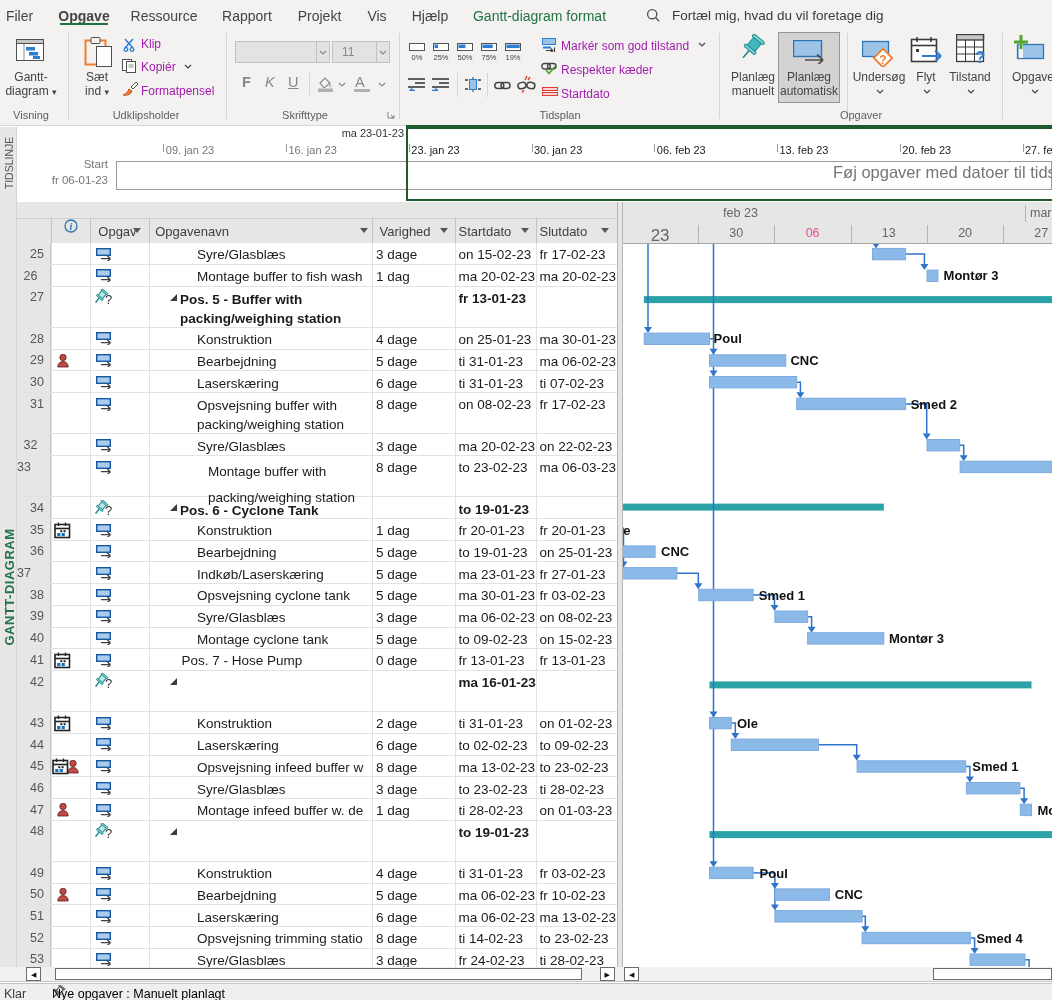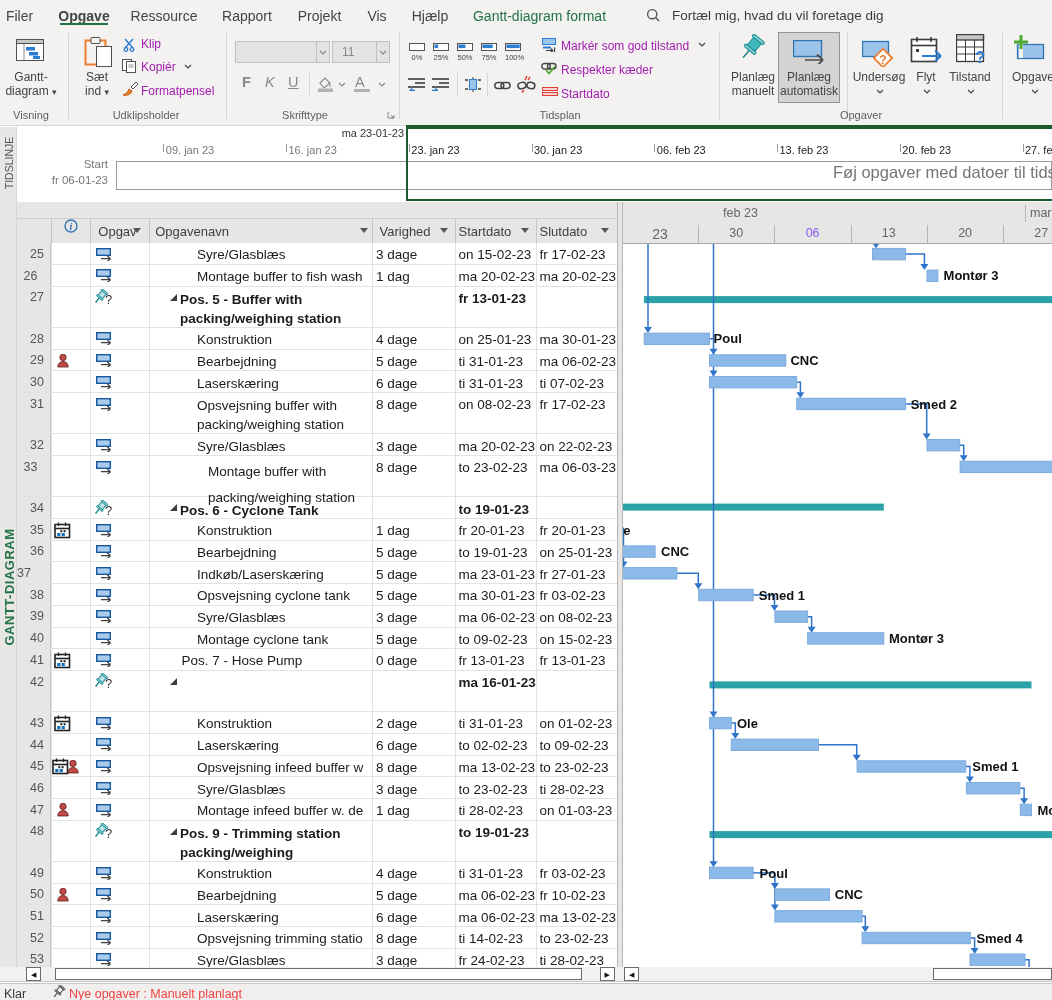--- a/index.html
+++ b/index.html
@@ -122,21 +122,21 @@
 <div class="a" style="left:457px;top:53px;width:16px;text-align:center;font-size:7.5px;color:#444">50%</div>
 <svg class="a" style="left:481px;top:43px" width="16" height="8">
     <rect x="0.5" y="0.5" width="15" height="7" fill="#fff" stroke="#565452"></rect>
 <rect x="1.5" y="1.5" width="10.2" height="3.6" fill="#2b7cd3"></rect>
 </svg>
 <div class="a" style="left:481px;top:53px;width:16px;text-align:center;font-size:7.5px;color:#444">75%</div>
 <svg class="a" style="left:505px;top:43px" width="16" height="8">
     <rect x="0.5" y="0.5" width="15" height="7" fill="#fff" stroke="#565452"></rect>
 <rect x="1.5" y="1.5" width="13.2" height="3.6" fill="#2b7cd3"></rect>
 </svg>
-<div class="a" style="left:505px;top:53px;width:16px;text-align:center;font-size:7.5px;color:#444">100%</div>
+<div class="a" style="left:505px;top:53px;width:16px;text-align:center;font-size:7.5px;color:#444">19%</div>
 <svg class="a" style="left:408px;top:78px" width="18" height="13">
 <line x1="0" y1="1" x2="17" y2="1" stroke="#3b3b3b" stroke-width="1.6"></line>
     <line x1="7" y1="5" x2="17" y2="5" stroke="#3b3b3b" stroke-width="1.6"></line>
     <line x1="0" y1="9" x2="17" y2="9" stroke="#3b3b3b" stroke-width="1.6"></line>
 <path d="M7 12.5 L1.5 12.5 M1.5 12.5 L4.5 10.5 M1.5 12.5 L4.5 14.5" stroke="#2b7cd3" stroke-width="1.4" fill="none"></path>
 </svg>
 <svg class="a" style="left:432px;top:78px" width="18" height="13">
 <line x1="0" y1="1" x2="17" y2="1" stroke="#3b3b3b" stroke-width="1.6"></line>
     <line x1="7" y1="5" x2="17" y2="5" stroke="#3b3b3b" stroke-width="1.6"></line>
     <line x1="0" y1="9" x2="17" y2="9" stroke="#3b3b3b" stroke-width="1.6"></line>
@@ -302,23 +302,23 @@
 <svg class="a" style="left:600.5px;top:228px" width="9" height="6">
     <path d="M0 0 L8 0 L4 5 Z" fill="#555"></path>
   </svg>
 <svg class="a" style="left:63.5px;top:218.5px" width="14" height="14">
     <circle cx="7" cy="7" r="6" fill="none" stroke="#2e75b6" stroke-width="1.3"></circle>
     <text x="5.6" y="10.8" font-size="10" font-style="italic" font-weight="bold" fill="#2e75b6" font-family="Liberation Serif">i</text>
   </svg>
 <div class="a" style="left:710.5px;top:205.5px;width:60px;text-align:center;font-size:12.5px;color:#666;white-space:nowrap">feb 23</div>
 <div class="a" style="left:1030px;top:205.5px;width:22px;overflow:hidden;font-size:12.5px;color:#666;white-space:nowrap">mar 23</div>
 <div class="a" style="left:1024.9px;top:205px;width:1px;height:17px;background:#b5b5b5"></div>
-<div class="a" style="left:660.1px;top:226px;width:40px;margin-left:-20px;text-align:center;font-size:14px;color:#666">23</div>
+<div class="a" style="left:660.1px;top:226px;width:40px;margin-left:-20px;text-align:center;font-size:17px;color:#666">23</div>
 <div class="a" style="left:736.3px;top:226px;width:40px;margin-left:-20px;text-align:center;font-size:12.5px;color:#666">30</div>
-<div class="a" style="left:812.6px;top:226px;width:40px;margin-left:-20px;text-align:center;font-size:12.5px;color:#8b5cf6">06</div>
+<div class="a" style="left:812.6px;top:226px;width:40px;margin-left:-20px;text-align:center;font-size:12.5px;color:#ec4899">06</div>
 <div class="a" style="left:888.8px;top:226px;width:40px;margin-left:-20px;text-align:center;font-size:12.5px;color:#666">13</div>
 <div class="a" style="left:965.1px;top:226px;width:40px;margin-left:-20px;text-align:center;font-size:12.5px;color:#666">20</div>
 <div class="a" style="left:1041.3px;top:226px;width:40px;margin-left:-20px;text-align:center;font-size:12.5px;color:#666">27</div>
 <div class="a" style="left:698.2px;top:225px;width:1px;height:18px;background:#b5b5b5"></div>
 <div class="a" style="left:774.4px;top:225px;width:1px;height:18px;background:#b5b5b5"></div>
 <div class="a" style="left:850.7px;top:225px;width:1px;height:18px;background:#b5b5b5"></div>
 <div class="a" style="left:926.9px;top:225px;width:1px;height:18px;background:#b5b5b5"></div>
 <div class="a" style="left:1003.1px;top:225px;width:1px;height:18px;background:#b5b5b5"></div>
 <div class="a" style="left:616.5px;top:202px;width:6px;height:780px;background:#e8e6e4;border-left:1px solid #b8b6b4;border-right:1px solid #b8b6b4"></div>
 <div class="a" style="left:17px;top:243.3px;width:599.5px;height:723.6px;overflow:hidden;background:#fff">
@@ -403,31 +403,31 @@
 <div class="rt" style="left:0;top:153.4px;width:27px;text-align:right">31</div>
 <svg class="a" style="left:79.0px;top:154.3px" width="17" height="13">
       <rect x="0.7" y="0.7" width="13.6" height="6.6" fill="#a9cbec" stroke="#1757a0" stroke-width="1.4"></rect>
       <path d="M5 10.7 L14.5 10.7 M14.5 10.7 L11.3 8 M14.5 10.7 L11.3 13.4" stroke="#3f3f3f" stroke-width="1.3" fill="none"></path>
     </svg>
 <div class="cell" style="left:180px;top:153.1px;width:175px;line-height:19px;white-space:normal">Opsvejsning buffer with<br>packing/weighing station</div>
 <div class="cell" style="left:359px;top:154.0px;width:78px">8 dage</div>
 <div class="cell" style="left:441.5px;top:154.0px;width:77px">on 08-02-23</div>
 <div class="cell" style="left:522.5px;top:154.0px;width:76px">fr 17-02-23</div>
 <div class="hl" style="left:0;top:211.8px;width:599.5px"></div>
-<div class="rt" style="left:0;top:194.7px;width:27px;text-align:right">32</div>
+<div class="rt" style="left:0;top:194.7px;width:27px;text-align:center">32</div>
 <svg class="a" style="left:79.0px;top:195.6px" width="17" height="13">
       <rect x="0.7" y="0.7" width="13.6" height="6.6" fill="#a9cbec" stroke="#1757a0" stroke-width="1.4"></rect>
       <path d="M5 10.7 L14.5 10.7 M14.5 10.7 L11.3 8 M14.5 10.7 L11.3 13.4" stroke="#3f3f3f" stroke-width="1.3" fill="none"></path>
     </svg>
 <div class="cell" style="left:180.0px;top:195.3px;width:175px">Syre/Glasblæs</div>
 <div class="cell" style="left:359px;top:195.3px;width:78px">3 dage</div>
 <div class="cell" style="left:441.5px;top:195.3px;width:77px">ma 20-02-23</div>
 <div class="cell" style="left:522.5px;top:195.3px;width:76px">on 22-02-23</div>
 <div class="hl" style="left:0;top:253.1px;width:599.5px"></div>
-<div class="rt" style="left:0;top:216.4px;width:27px;text-align:center">33</div>
+<div class="rt" style="left:0;top:216.4px;width:27px;text-align:left">33</div>
 <svg class="a" style="left:79.0px;top:217.3px" width="17" height="13">
       <rect x="0.7" y="0.7" width="13.6" height="6.6" fill="#a9cbec" stroke="#1757a0" stroke-width="1.4"></rect>
       <path d="M5 10.7 L14.5 10.7 M14.5 10.7 L11.3 8 M14.5 10.7 L11.3 13.4" stroke="#3f3f3f" stroke-width="1.3" fill="none"></path>
     </svg>
 <div class="cell" style="left:191px;top:216.1px;width:175px;line-height:26px;white-space:normal">Montage buffer with<br>packing/weighing station</div>
 <div class="cell" style="left:359px;top:217.0px;width:78px">8 dage</div>
 <div class="cell" style="left:441.5px;top:217.0px;width:77px">to 23-02-23</div>
 <div class="cell" style="left:522.5px;top:217.0px;width:76px">ma 06-03-23</div>
 <div class="hl" style="left:0;top:274.8px;width:599.5px"></div>
 <div class="rt" style="left:0;top:257.7px;width:27px;text-align:right">34</div>
@@ -635,21 +635,20 @@
         <rect x="5.2" y="1.8" width="5.6" height="6.8" fill="#bfe4e6" stroke="#1d8b90" stroke-width="1.1"></rect>
         <rect x="4" y="0.6" width="8" height="1.8" rx="0.9" fill="#8fd2d5" stroke="#1d8b90" stroke-width="0.9"></rect>
         <rect x="4" y="8" width="8" height="1.8" rx="0.9" fill="#8fd2d5" stroke="#1d8b90" stroke-width="0.9"></rect>
         <line x1="8" y1="10" x2="8" y2="15.5" stroke="#1d8b90" stroke-width="1.4"></line>
       </g>
       <text x="12" y="14.5" font-size="13" fill="#333" font-family="Liberation Sans">?</text>
     </svg>
 <svg class="a" style="left:152.5px;top:584.5px" width="8" height="8">
       <path d="M7 0 L7 7 L0 7 Z" fill="#3b3b3b"></path>
     </svg>
-<div class="cell b" style="left:163px;top:580.8px;width:192px;line-height:19px;white-space:normal">Pos. 9 - Trimming station<br>packing/weighing</div>
 <div class="cell b" style="left:441.5px;top:581.7px;width:77px">to 19-01-23</div>
 <div class="hl" style="left:0;top:639.5px;width:599.5px"></div>
 <div class="rt" style="left:0;top:622.4px;width:27px;text-align:right">49</div>
 <svg class="a" style="left:79.0px;top:623.3px" width="17" height="13">
       <rect x="0.7" y="0.7" width="13.6" height="6.6" fill="#a9cbec" stroke="#1757a0" stroke-width="1.4"></rect>
       <path d="M5 10.7 L14.5 10.7 M14.5 10.7 L11.3 8 M14.5 10.7 L11.3 13.4" stroke="#3f3f3f" stroke-width="1.3" fill="none"></path>
     </svg>
 <div class="cell" style="left:180.0px;top:623.0px;width:175px">Konstruktion</div>
 <div class="cell" style="left:359px;top:623.0px;width:78px">4 dage</div>
 <div class="cell" style="left:441.5px;top:623.0px;width:77px">ti 31-01-23</div>
@@ -796,12 +795,12 @@
 <div class="a" style="left:0;top:983px;width:1052px;height:17px;background:#f1efed;border-top:1px solid #c8c6c4"></div>
 <div class="a" style="left:4px;top:986.5px;font-size:12.5px;color:#3b3b3b">Klar</div>
 <svg class="a" style="left:52px;top:985px" width="15" height="15">
 <g transform="rotate(40 7 6)">
       <rect x="4.6" y="1.6" width="4.8" height="6" fill="none" stroke="#555" stroke-width="1.1"></rect>
       <rect x="3.4" y="0.6" width="7.2" height="1.6" fill="none" stroke="#555" stroke-width="0.9"></rect>
       <rect x="3.4" y="7" width="7.2" height="1.6" fill="none" stroke="#555" stroke-width="0.9"></rect>
       <line x1="7" y1="8.8" x2="7" y2="13.5" stroke="#555" stroke-width="1.2"></line>
     </g>
   </svg>
-<div class="a" style="left:69px;top:986.5px;font-size:12.5px;color:#ef4444">Nye opgaver : Manuelt planlagt</div>
+<div class="a" style="left:52px;top:986.5px;font-size:12.5px;color:#000000">Nye opgaver : Manuelt planlagt</div>
 </body></html>

